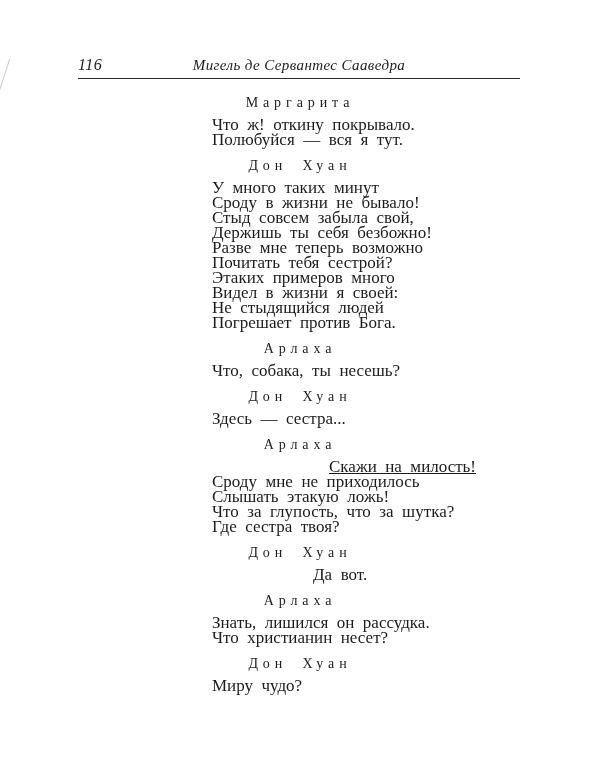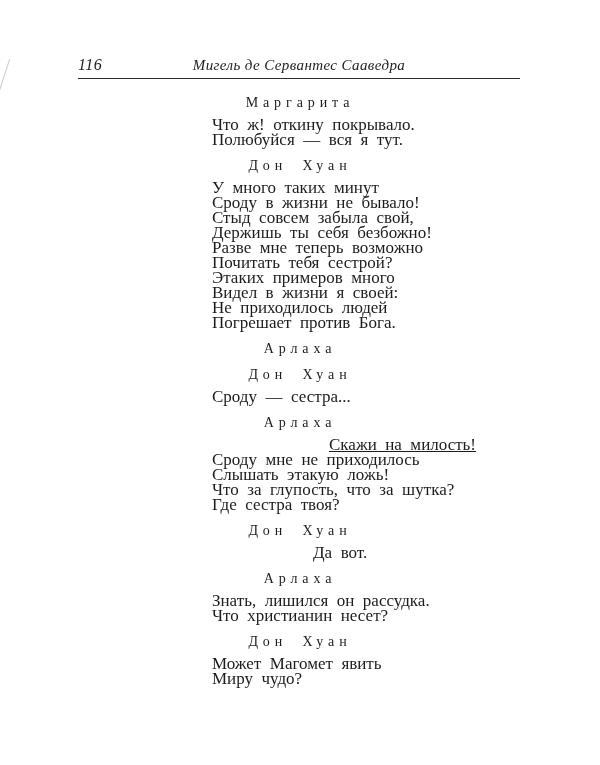--- a/index.html
+++ b/index.html
@@ -95,46 +95,46 @@
       <section class="speech">
         <div class="speaker">Дон Хуан</div>
         <div class="line">У много таких минут</div>
         <div class="line">Сроду в жизни не бывало!</div>
         <div class="line">Стыд совсем забыла свой,</div>
         <div class="line">Держишь ты себя безбожно!</div>
         <div class="line">Разве мне теперь возможно</div>
         <div class="line">Почитать тебя сестрой?</div>
         <div class="line">Этаких примеров много</div>
         <div class="line">Видел в жизни я своей:</div>
-        <div class="line">Не приходилось людей</div>
+        <div class="line">Не стыдящийся людей</div>
         <div class="line">Погрешает против Бога.</div>
       </section>
       <section class="speech">
         <div class="speaker">Арлаха</div>
+        <div class="line">Что, собака, ты несешь?</div>
       </section>
       <section class="speech">
         <div class="speaker">Дон Хуан</div>
-        <div class="line">Сроду — сестра...</div>
+        <div class="line">Здесь — сестра...</div>
       </section>
       <section class="speech">
         <div class="speaker">Арлаха</div>
         <div class="line" style="margin-left: 329px; text-decoration: underline;">Скажи на милость!</div>
         <div class="line">Сроду мне не приходилось</div>
         <div class="line">Слышать этакую ложь!</div>
         <div class="line">Что за глупость, что за шутка?</div>
         <div class="line">Где сестра твоя?</div>
       </section>
       <section class="speech">
         <div class="speaker">Дон Хуан</div>
         <div class="line" style="margin-left: 313px;">Да вот.</div>
       </section>
       <section class="speech">
         <div class="speaker">Арлаха</div>
         <div class="line">Знать, лишился он рассудка.</div>
         <div class="line">Что христианин несет?</div>
       </section>
       <section class="speech">
         <div class="speaker">Дон Хуан</div>
-        <div class="line">Может Магомет явить</div>
         <div class="line">Миру чудо?</div>
       </section>
     </main>
 </div>
 
 </body></html>

